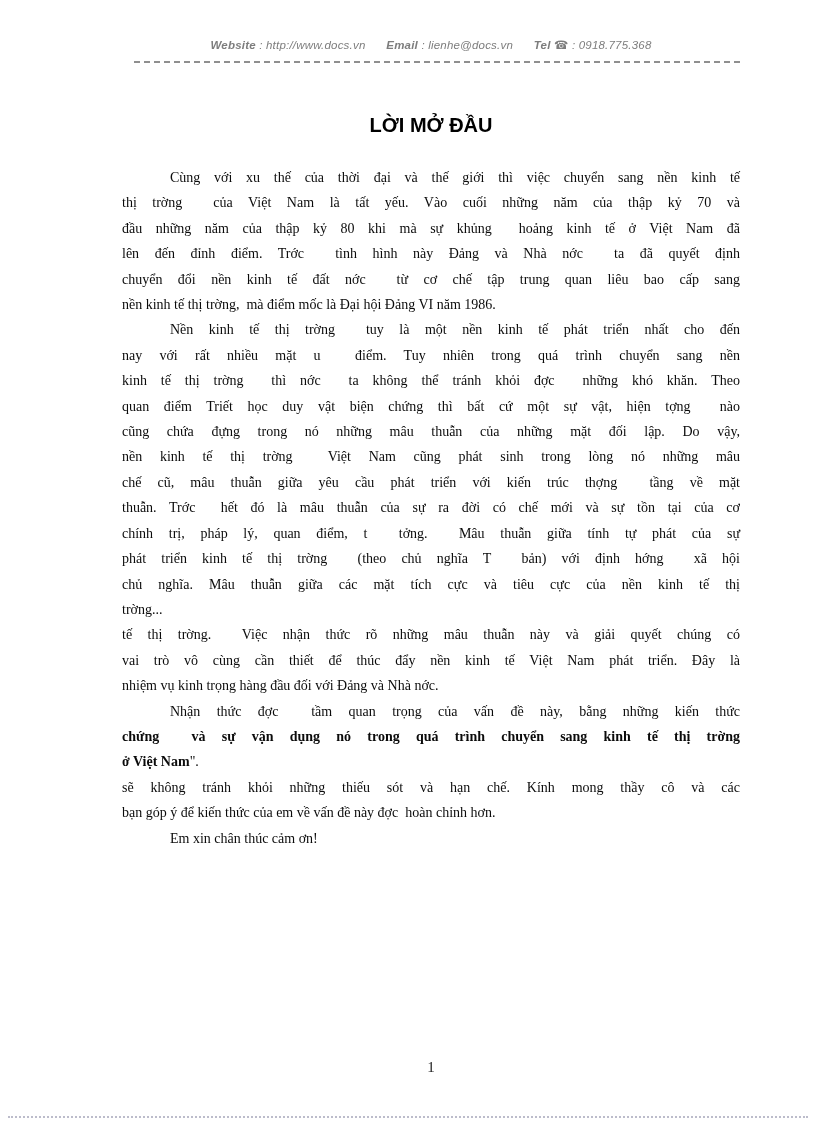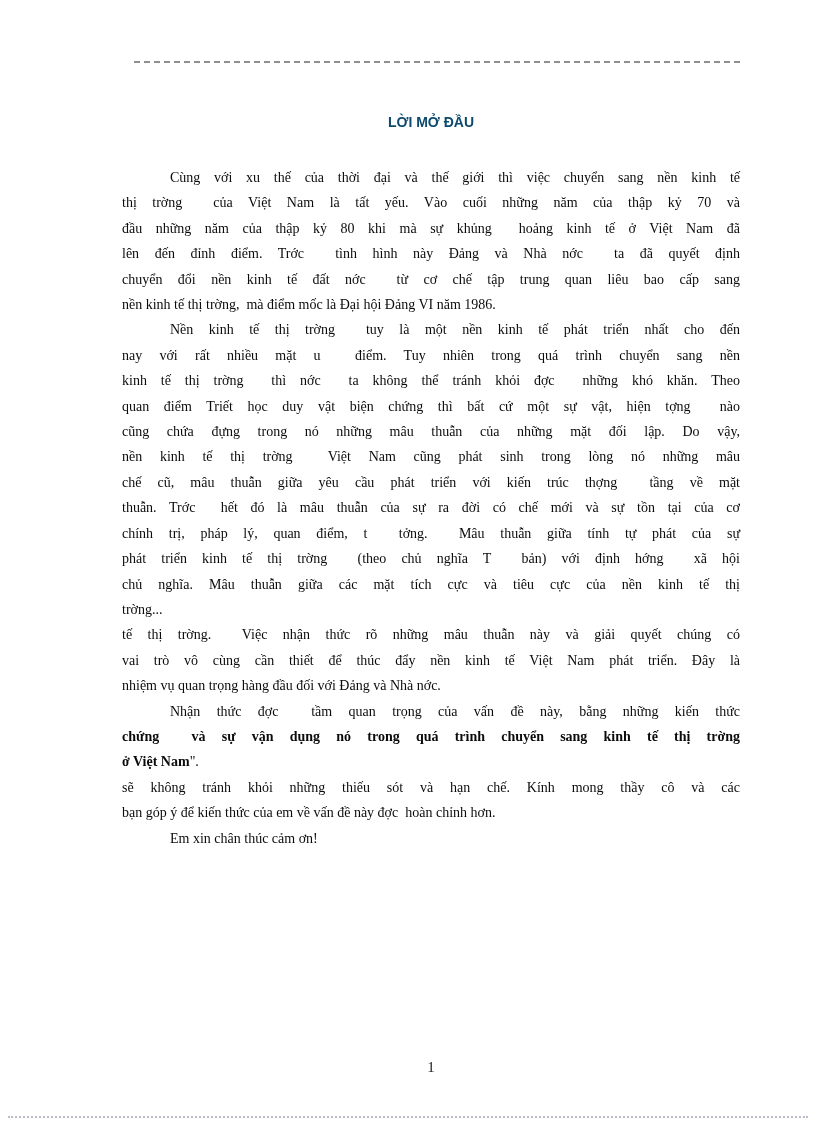--- a/index.html
+++ b/index.html
@@ -23,21 +23,21 @@
   .header-rule{
     position:absolute;left:134px;top:61px;width:606px;height:0;
     border-top:2px dashed #8f8f8f;
   }
 
   
   .doc-title{
     position:absolute;left:122px;top:114px;width:618px;
     text-align:center;
     font-family:"Liberation Sans","DejaVu Sans",sans-serif;
-    font-weight:bold;font-size:14px;color:#0c4a6e;
+    font-weight:bold;font-size:20px;color:#000000;
   }
 
   
   .body-text{
     position:absolute;left:122px;top:165px;width:618px;
     font-size:14px;line-height:25.4px;color:#0b0b0b;
   }
   .line{text-align:justify;}
   .line.just{text-align-last:justify;}
   .line.indent{text-indent:48px;}
@@ -51,20 +51,31 @@
   .footer-rule{
     position:absolute;left:8px;top:1116px;width:800px;height:0;
     border-top:2px dotted #bcbccb;
   }
 </style>
 </head>
 <body>
 
 <div class="page">
 
+  <div class="doc-header">
+    <span class="hb">Website</span>
+    <span>: http://www.docs.vn</span>
+    <span class="sp"></span>
+    <span class="hb">Email</span>
+    <span>: lienhe@docs.vn</span>
+    <span class="sp"></span>
+    <span class="hb">Tel</span>
+    <span>☎</span>
+    <span>: 0918.775.368</span>
+  </div>
   <div class="header-rule"></div>
 
   <h1 class="doc-title" style="margin:0;">LỜI MỞ ĐẦU</h1>
 
   <div class="body-text" id="doc-body">
       <div class="paragraph">
         <div class="line indent just"><span class="seg">Cùng với xu thế của thời đại và thế giới thì việc chuyển sang nền kinh tế</span></div>
         <div class="line just"><span class="seg">thị trờng&nbsp; của Việt Nam là tất yếu. Vào cuối những năm của thập kỷ 70 và</span></div>
         <div class="line just"><span class="seg">đầu những năm của thập kỷ 80 khi mà sự khủng&nbsp; hoảng kinh tế ở Việt Nam đã</span></div>
         <div class="line just"><span class="seg">lên đến đỉnh điểm. Trớc&nbsp; tình hình này Đảng và Nhà nớc&nbsp; ta đã quyết định</span></div>
@@ -81,21 +92,21 @@
         <div class="line just"><span class="seg">chế cũ, mâu thuẫn giữa yêu cầu phát triển với kiến trúc thợng&nbsp; tầng về mặt</span></div>
         <div class="line just"><span class="seg">thuẫn. Trớc&nbsp; hết đó là mâu thuẫn của sự ra đời có chế mới và sự tồn tại của cơ</span></div>
         <div class="line just"><span class="seg">chính trị, pháp lý, quan điểm, t&nbsp; tởng.&nbsp; Mâu thuẫn giữa tính tự phát của sự</span></div>
         <div class="line just"><span class="seg">phát triển kinh tế thị trờng&nbsp; (theo chủ nghĩa T&nbsp; bản) với định hớng&nbsp; xã hội</span></div>
         <div class="line just"><span class="seg">chủ nghĩa. Mâu thuẫn giữa các mặt tích cực và tiêu cực của nền kinh tế thị</span></div>
         <div class="line"><span class="seg">trờng...</span></div>
       </div>
       <div class="paragraph">
         <div class="line just"><span class="seg">tế thị trờng.&nbsp; Việc nhận thức rõ những mâu thuẫn này và giải quyết chúng có</span></div>
         <div class="line just"><span class="seg">vai trò vô cùng cần thiết để thúc đẩy nền kinh tế Việt Nam phát triển. Đây là</span></div>
-        <div class="line"><span class="seg">nhiệm vụ quan trọng hàng đầu đối với Đảng và Nhà nớc.</span></div>
+        <div class="line"><span class="seg">nhiệm vụ kinh trọng hàng đầu đối với Đảng và Nhà nớc.</span></div>
       </div>
       <div class="paragraph">
         <div class="line indent just"><span class="seg">Nhận thức đợc&nbsp; tầm quan trọng của vấn đề này, bằng những kiến thức</span></div>
         <div class="line just"><span class="seg-b">chứng&nbsp; và sự vận dụng nó trong quá trình chuyển sang kinh tế thị trờng</span></div>
         <div class="line"><span class="seg-b">ở Việt Nam</span><span class="seg">".</span></div>
       </div>
       <div class="paragraph">
         <div class="line just"><span class="seg">sẽ không tránh khỏi những thiếu sót và hạn chế. Kính mong thầy cô và các</span></div>
         <div class="line"><span class="seg">bạn góp ý để kiến thức của em về vấn đề này đợc&nbsp; hoàn chỉnh hơn.</span></div>
       </div>

